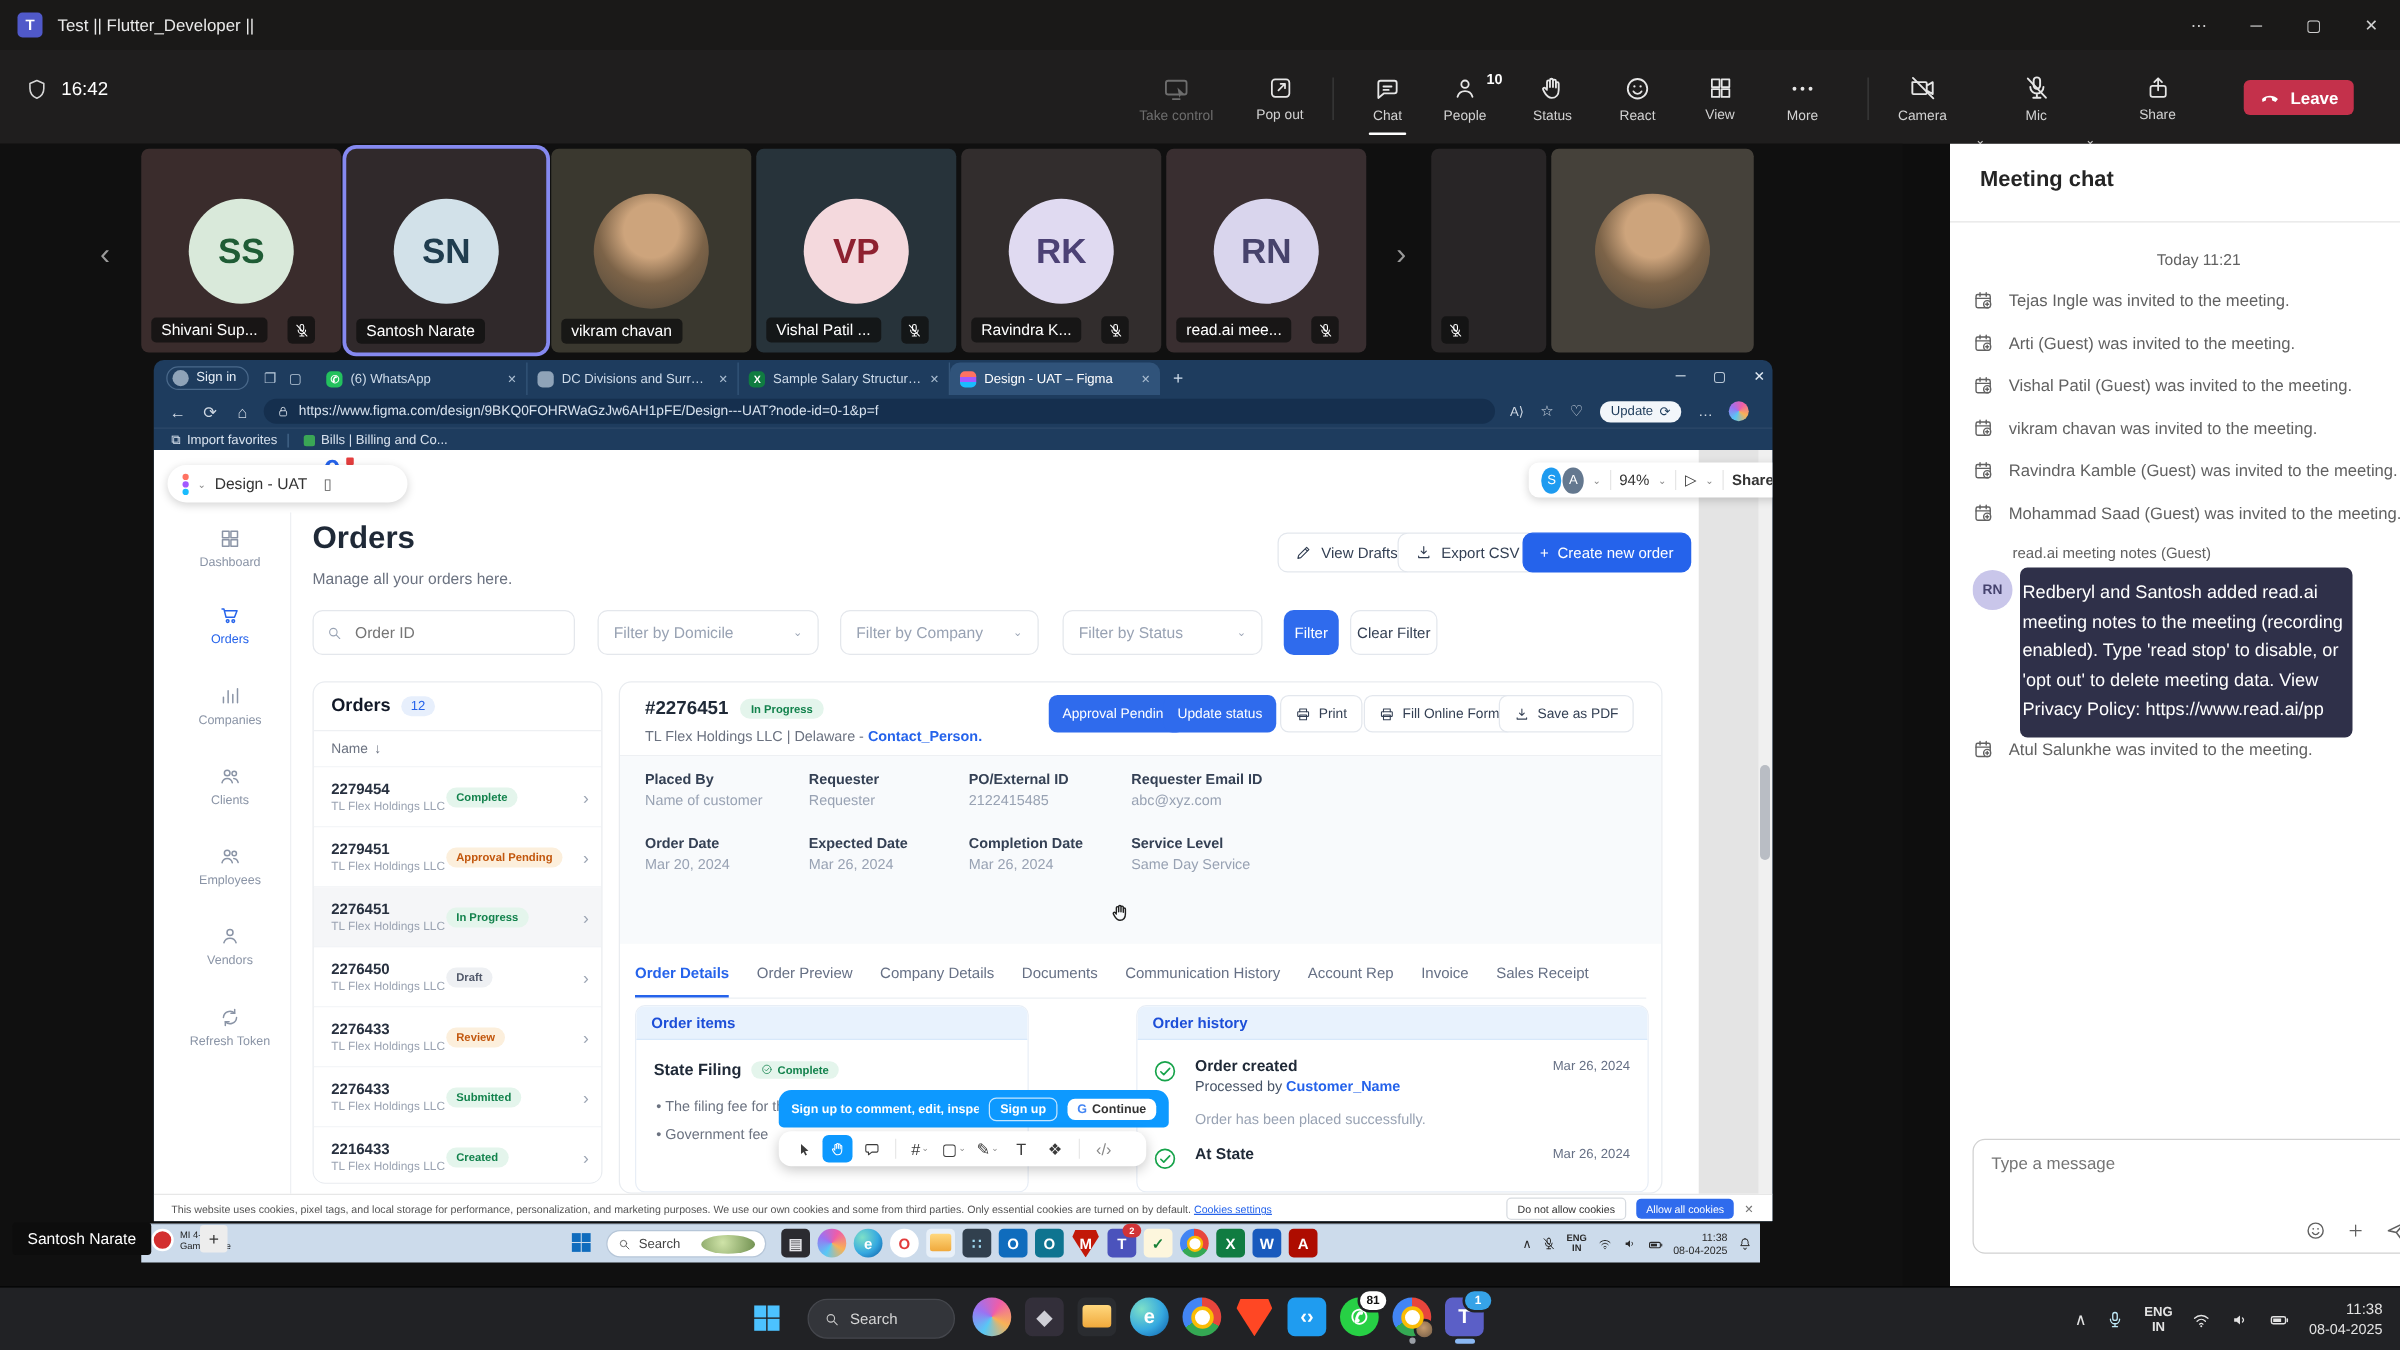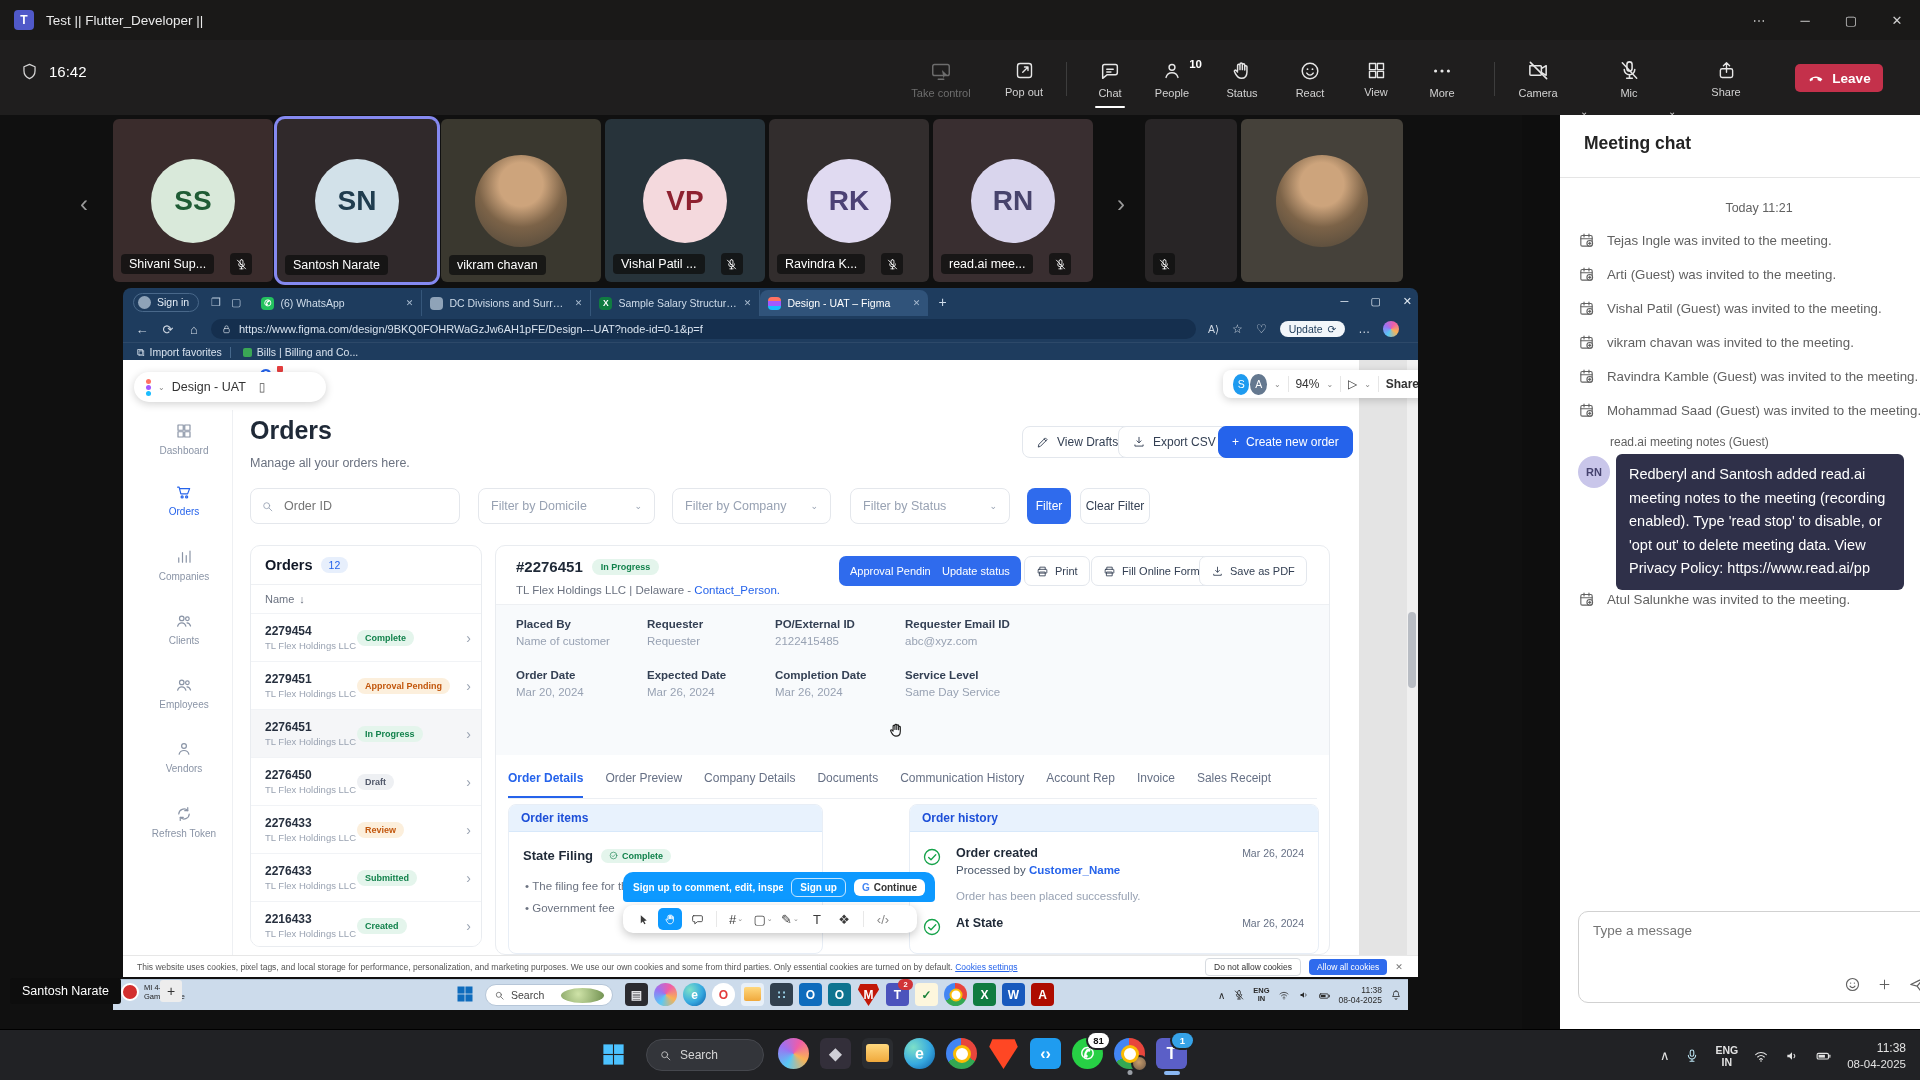--- a/index.html
+++ b/index.html
@@ -108,21 +108,21 @@
   .orow-l{margin-left:14px;width:92px;}
   .oid{font-size:12px;font-weight:bold;color:#27303f;}
   .ocomp{font-size:9.5px;color:#9aa3b2;margin-top:2px;white-space:nowrap;}
   .obadge{font-size:9px;font-weight:bold;padding:3px 8px;border-radius:10px;white-space:nowrap;}
   .ochev{position:absolute;right:10px;color:#9aa3b2;font-size:14px;}
 
   .dcard{position:absolute;left:372px;top:185px;width:833px;height:408px;border:1px solid #e9ecf0;border-radius:10px;background:#fff;overflow:hidden;}
   .dno{position:absolute;left:20px;top:12px;font-size:15px;font-weight:bold;color:#1f2937;display:flex;gap:9px;align-items:center;}
   .dstat{font-size:9px;font-weight:bold;padding:3px 9px;border-radius:10px;}
   .dsub{position:absolute;left:20px;top:38px;font-size:11.5px;color:#6b7280;}
-  .dsub a{color:#2563eb;font-weight:normal;text-decoration:none;}
+  .dsub a{color:#2563eb;font-weight:bold;text-decoration:none;}
   .dact{position:absolute;top:10px;height:30px;border-radius:7px;display:flex;align-items:center;gap:6px;padding:0 11px;font-size:11px;box-sizing:border-box;cursor:pointer;}
   .dact.primary{background:#2f6bed;color:#fff;}
   .dact.ghost{border:1px solid #e3e7ed;color:#344054;background:#fff;}
   .dheadline{position:absolute;left:0;top:58px;width:833px;height:1px;background:#eef0f3;}
   .dsection{position:absolute;left:0;top:59px;width:833px;height:150px;background:#f8fafc;}
   .fgrid{position:absolute;left:20px;top:72px;display:grid;grid-template-columns:131px 128px 130px 150px;row-gap:22px;}
   .flabel{font-size:11.5px;font-weight:bold;color:#344054;}
   .fvalue{font-size:11.5px;color:#98a2b3;margin-top:5px;}
   .ccard{position:absolute;left:542px;top:66px;width:272px;height:146px;background:#fff;border:1px solid #e9ecf0;border-radius:10px;}
   .cav{position:absolute;left:16px;top:14px;width:36px;height:36px;border-radius:50%;background:radial-gradient(circle at 50% 35%,#b98d66 0 35%,#6e5844 70%,#433a30);}
@@ -199,21 +199,21 @@
   .cclose{position:absolute;right:22px;top:20px;color:#5f5f5f;font-size:15px;cursor:pointer;}
   .chline{position:absolute;left:0;top:62px;width:398px;height:1px;background:#e5e5e5;}
   .cbody{position:absolute;left:18px;top:76px;width:362px;bottom:150px;overflow:hidden;}
   .c-divider{text-align:center;font-size:12.5px;color:#616161;margin:10px 0 16px 0;}
   .c-sys{display:flex;gap:12px;margin-bottom:15px;color:#616161;}
   .c-sys svg{flex:none;margin-top:1px;}
   .c-systext{font-size:13.3px;line-height:19px;color:#616161;}
   .c-sender{font-size:12px;color:#616161;margin:6px 0 5px 32px;}
   .c-row{display:flex;gap:6px;align-items:flex-start;}
   .c-avatar{flex:none;width:32px;height:32px;border-radius:50%;background:#c9c6ea;color:#45426e;font-size:11px;font-weight:bold;display:flex;align-items:center;justify-content:center;margin-top:2px;}
-  .c-bubble{background:#2f3049;border-radius:6px;padding:9px 13px;color:#fff;font-size:14.5px;line-height:23.5px;max-width:262px;}
+  .c-bubble{background:#2f3049;border-radius:6px;padding:9px 2px;color:#fff;font-size:14.5px;line-height:23.5px;max-width:262px;}
   .compose{position:absolute;left:18px;bottom:26px;width:360px;height:92px;border:1px solid #d1d1d1;border-radius:10px;background:#fff;box-sizing:border-box;}
   .compose input{position:absolute;left:12px;top:10px;width:250px;border:none;outline:none;font-size:13.5px;color:#444;font-family:inherit;}
   .cicons{position:absolute;right:10px;bottom:8px;display:flex;gap:16px;align-items:center;color:#616161;}
 
   
   .lbar{position:absolute;left:0;top:1029px;width:1920px;height:51px;background:#212225;border-top:1px solid #000;}
   .lstart{position:absolute;left:600px;top:11px;}
   .lsearch{position:absolute;left:646px;top:9px;width:118px;height:32px;background:#33353a;border:1px solid #45474d;border-radius:16px;display:flex;align-items:center;gap:8px;padding:0 12px;box-sizing:border-box;color:#c9c9c9;}
   .lsearch span{font-size:12px;color:#d6d6d6;}
   .lapps{position:absolute;left:778px;top:8px;display:flex;gap:11px;}

